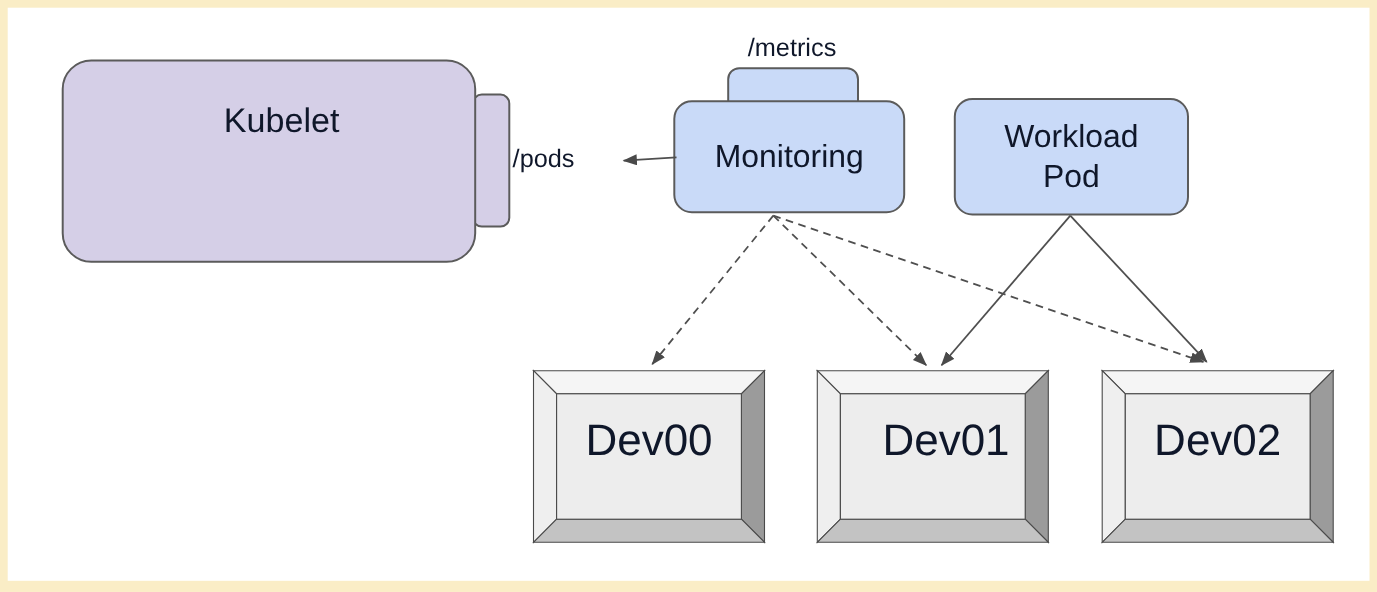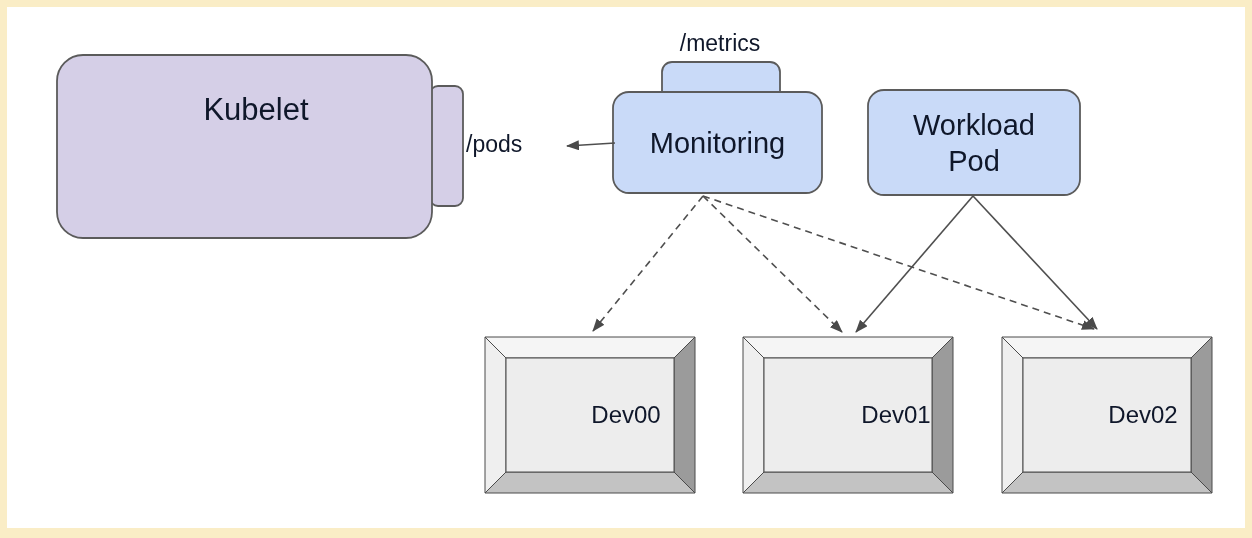--- a/index.html
+++ b/index.html
@@ -44,23 +44,23 @@
     font-size: 23px;
   }
   .label-2line {
     display: flex; flex-direction: column;
     align-items: center; justify-content: center;
     font-size: 29px; line-height: 36px;
   }
   .label-monitoring { left: 613px; top: 92px; width: 209px; height: 101px; }
   .label-workload   { left: 868px; top: 90px; width: 212px; height: 105px; justify-content: center; }
   .label-device {
-    top: 358px; width: 210px; height: 114px;
-    font-size: 24px;
-    display: flex; align-items: center; justify-content: center; margin-left: 36px;
+    top: 344px; width: 210px; height: 114px;
+    font-size: 40px;
+    display: flex; align-items: center; justify-content: center;
   }
   .label-dev00 { left: 485px; }
   .label-dev01 { left: 743px; padding-left: 12px; }
   .label-dev02 { left: 1002px; }
 
   .rnode { stroke: #5b5b5b; stroke-width: 1.8; }
   .bevel { stroke: #4a4a4a; stroke-width: 1; stroke-linejoin: miter; }
   .edge  { stroke: #4f4f4f; stroke-width: 1.6; fill: none; }
   .edge-dashed { stroke-dasharray: 7 5; }
 </style>

